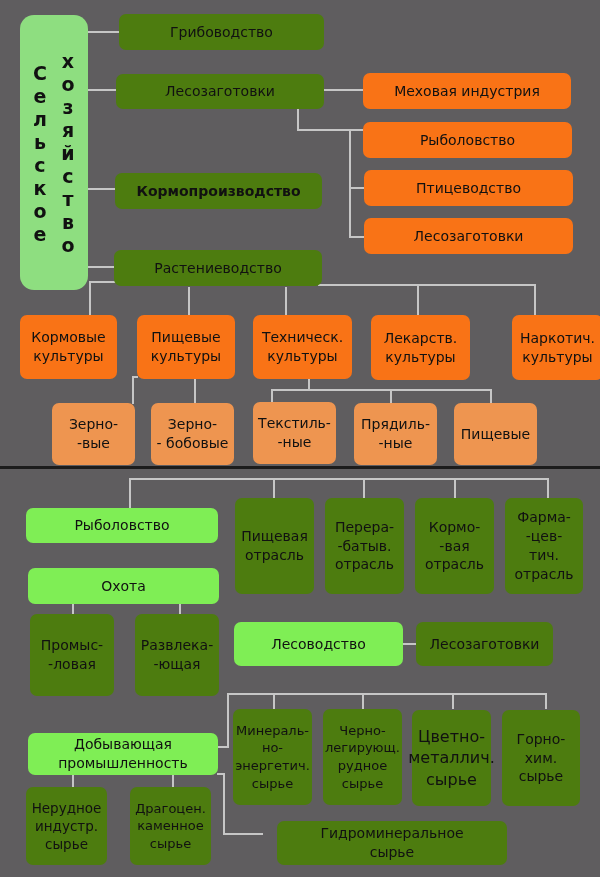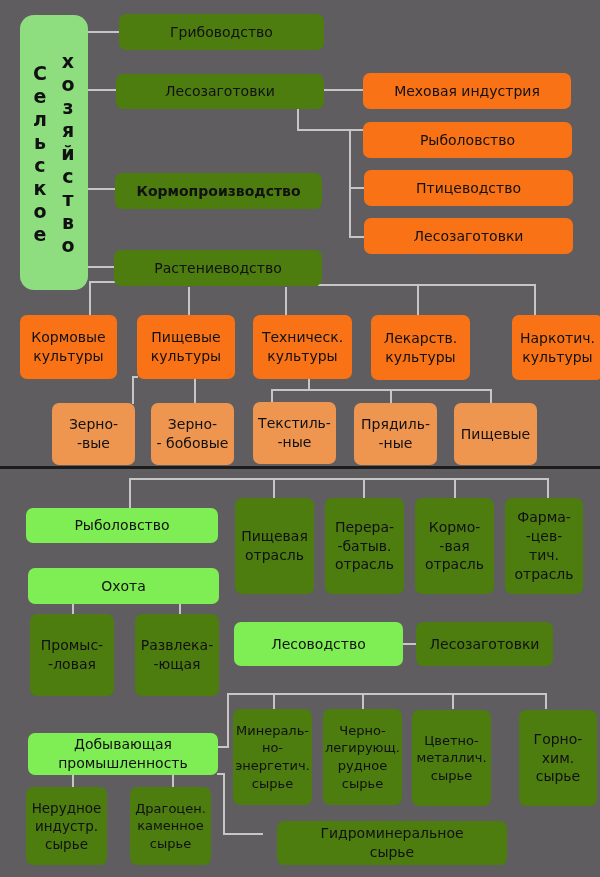--- a/index.html
+++ b/index.html
@@ -147,24 +147,24 @@
 <div class="box gr" style="left:28px;top:733px;width:190px;height:42px;">Добывающая
 промышленность</div>
 <div class="box yg" style="left:233px;top:709px;width:79px;height:96px;font-size:13px;">Минераль-
 но-
 энергетич.
 сырье</div>
 <div class="box yg" style="left:323px;top:709px;width:79px;height:96px;font-size:13px;">Черно-
 легирующ.
 рудное
 сырье</div>
-<div class="box yg" style="left:412px;top:710px;width:79px;height:96px;font-size:13px;">Цветно-
+<div class="box yg" style="left:412px;top:710px;width:79px;height:96px;font-size:16px;">Цветно-
 металлич.
 сырье</div>
-<div class="box yg" style="left:502px;top:710px;width:78px;height:96px;margin-left:17px;">Горно-
+<div class="box yg" style="left:502px;top:710px;width:78px;height:96px;">Горно-
 хим.
 сырье</div>
 <div class="box yg" style="left:26px;top:787px;width:81px;height:78px;font-size:13.5px;">Нерудное
 индустр.
 сырье</div>
 <div class="box yg" style="left:130px;top:787px;width:81px;height:78px;font-size:13px;">Драгоцен.
 каменное
 сырье</div>
 <div class="box yg" style="left:262px;top:821px;width:230px;height:44px;margin-left:15px;">Гидроминеральное
 сырье</div>

